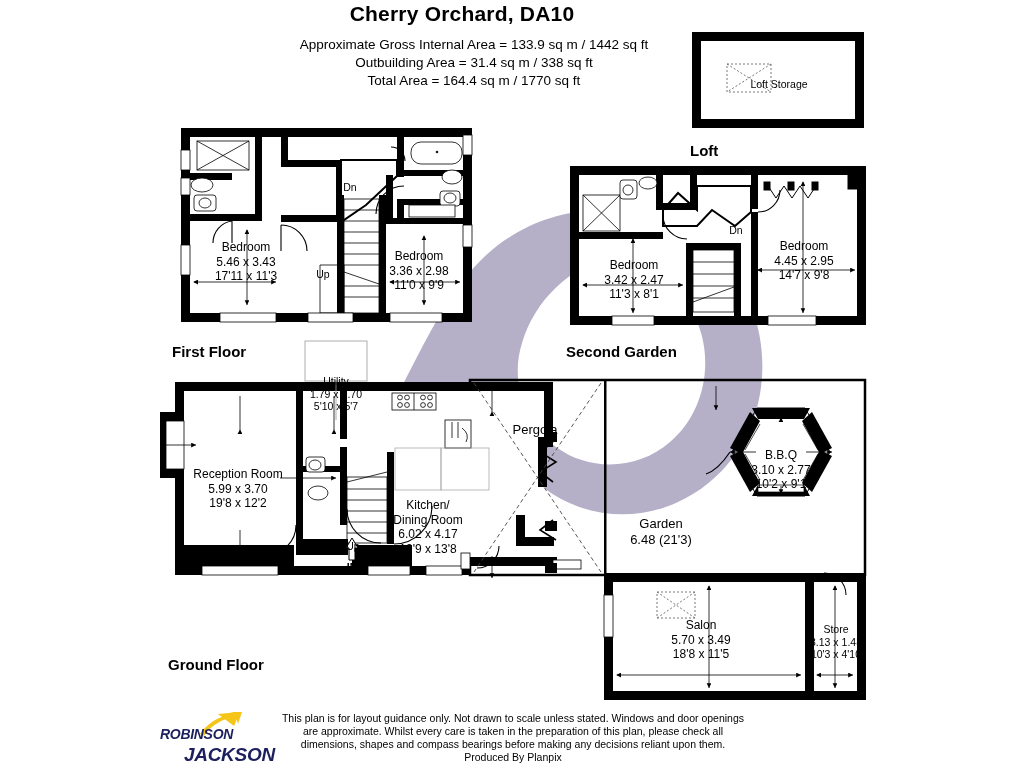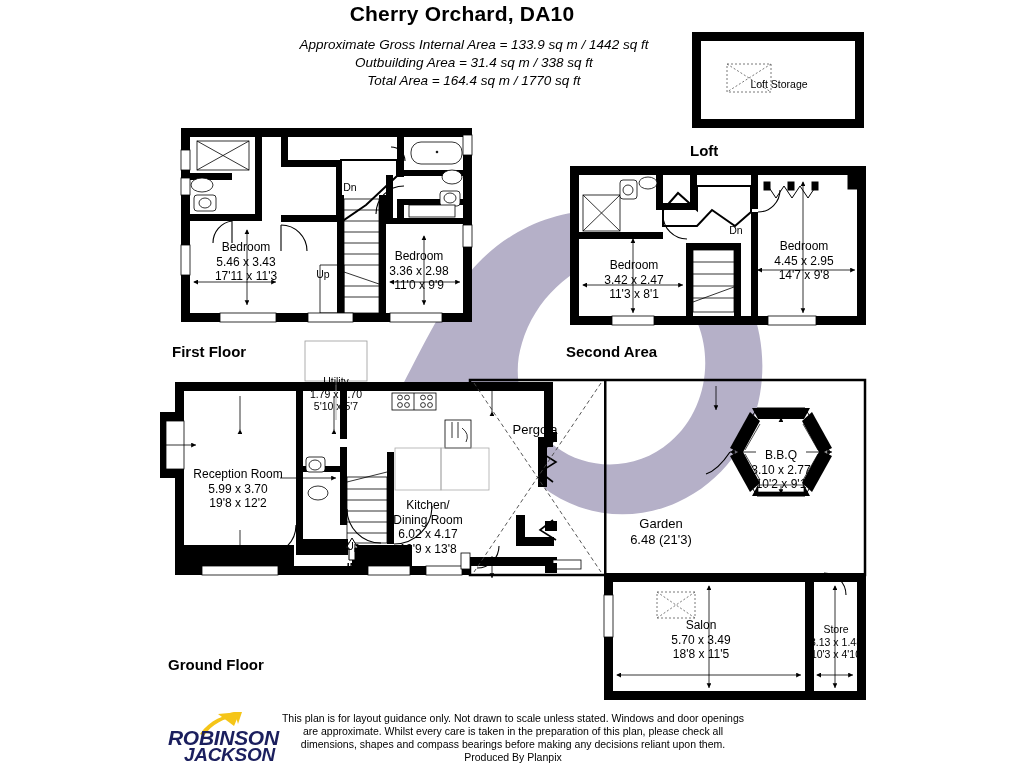--- a/index.html
+++ b/index.html
@@ -35,21 +35,20 @@
     letter-spacing: 0.2px;
     padding-top: 2px;
   }
   #areas {
     position: absolute;
     left: 0; top: 36px;
     width: 948px;
     text-align: center;
     font-size: 13.5px;
     line-height: 18px;
-    font-style: italic;
   }
   #areas div { white-space: nowrap; }
 
   
   .floor-label {
     position: absolute;
     font-size: 15px;
     font-weight: bold;
   }
   #lbl-loft   { left: 690px; top: 142px; }
@@ -83,21 +82,21 @@
     width: 112px;
     height: 52px;
   }
   .logo-line {
     font-family: "Liberation Sans", sans-serif;
     font-weight: bold;
     font-style: italic;
     color: #1b1f5e;
     letter-spacing: -0.3px;
   }
-  #logo-robinson { position: absolute; left: 8px; top: 14px; font-size: 21px; }
+  #logo-robinson { position: absolute; left: 0; top: 14px; font-size: 14px; }
   #logo-jackson  { position: absolute; left: 24px; top: 32px; font-size: 19px; }
 </style>
 </head>
 <body>
 
 <svg id="plan" viewBox="0 0 1024 768">
   <defs>
     <marker id="ar" markerWidth="7" markerHeight="7" refX="6" refY="3" orient="auto">
       <path d="M0,0 L6,3 L0,6 z" fill="#000"></path>
     </marker>
@@ -464,21 +463,21 @@
 <div id="title" class="txt">Cherry Orchard, DA10</div>
 
 <div id="areas" class="txt">
   <div>Approximate Gross Internal Area = 133.9 sq m / 1442 sq ft</div>
   <div>Outbuilding Area = 31.4 sq m / 338 sq ft</div>
   <div>Total Area = 164.4 sq m / 1770 sq ft</div>
 </div>
 
 <div class="floor-label txt" id="lbl-loft">Loft</div>
 <div class="floor-label txt" id="lbl-first">First Floor</div>
-<div class="floor-label txt" id="lbl-second">Second Area</div>
+<div class="floor-label txt" id="lbl-second">Second Garden</div>
 <div class="floor-label txt" id="lbl-ground">Ground Floor</div>
 
 <div class="room sm txt" style="left:779px; top:78px;">
   <div>Loft Storage</div>
 </div>
 
 <div class="room txt" style="left:246px; top:240px;">
   <div>Bedroom</div>
   <div>5.46 x 3.43</div>
   <div>17'11 x 11'3</div>

